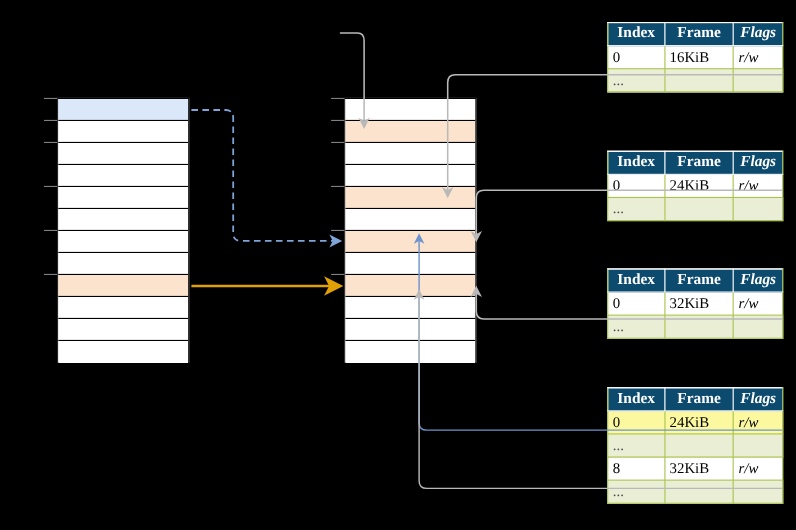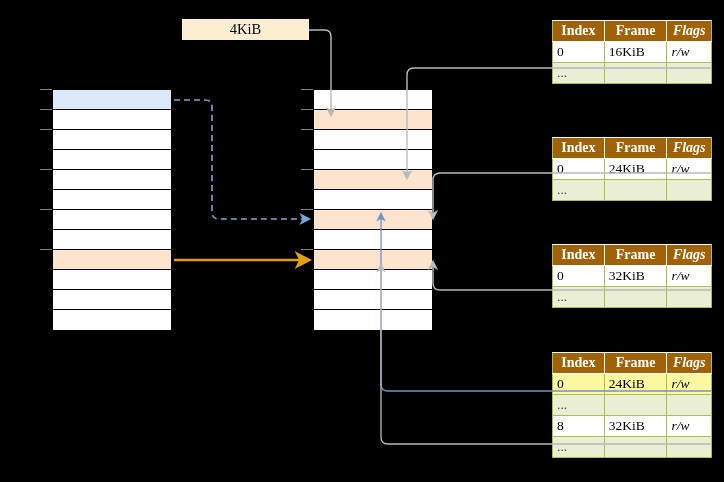--- a/index.html
+++ b/index.html
@@ -34,42 +34,41 @@
   
   .ptable{
     position:absolute;width:160px;border-collapse:collapse;
     border:1px solid #a8c14a;background:#fff;font-size:13.5px;
   }
   .ptable td,.ptable th{
     border:1px solid #a8c14a;padding:2px 4px;height:21px;box-sizing:border-box;
     text-align:left;font-weight:normal;vertical-align:middle;white-space:nowrap;
   }
   .ptable th{
-    background:#a16207;color:#ffffff;font-weight:bold;font-size:14px;
+    background:#0c4a6e;color:#ffffff;font-weight:bold;font-size:14px;
     text-align:center;border-color:#ffffff;
   }
   .ptable th:first-child{border-left-color:#a8c14a;}
   .ptable th:last-child{border-right-color:#a8c14a;}
   .ptable tr.ellipsis td{background:#e9eed4;color:#4a4a4a;}
   .ptable td.hl{background:#fbf8a0;}
   .col-index{width:56px;}
   .col-frame{width:70px;}
   .col-flags{width:46px;font-style:italic;}
 
   #ptable-1{left:552px;top:20px;}
   #ptable-2{left:552px;top:137px;}
   #ptable-3{left:552px;top:244px;}
   #ptable-4{left:552px;top:352px;}
 </style>
 </head>
 <body>
 
 <div id="stage">
 
-  <div id="size-label">4KiB</div>
 
   <div id="left-stack" class="stack">
       <div class="cell blue"></div>
       <div class="cell"></div>
       <div class="cell"></div>
       <div class="cell"></div>
       <div class="cell"></div>
       <div class="cell"></div>
       <div class="cell"></div>
       <div class="cell"></div>

